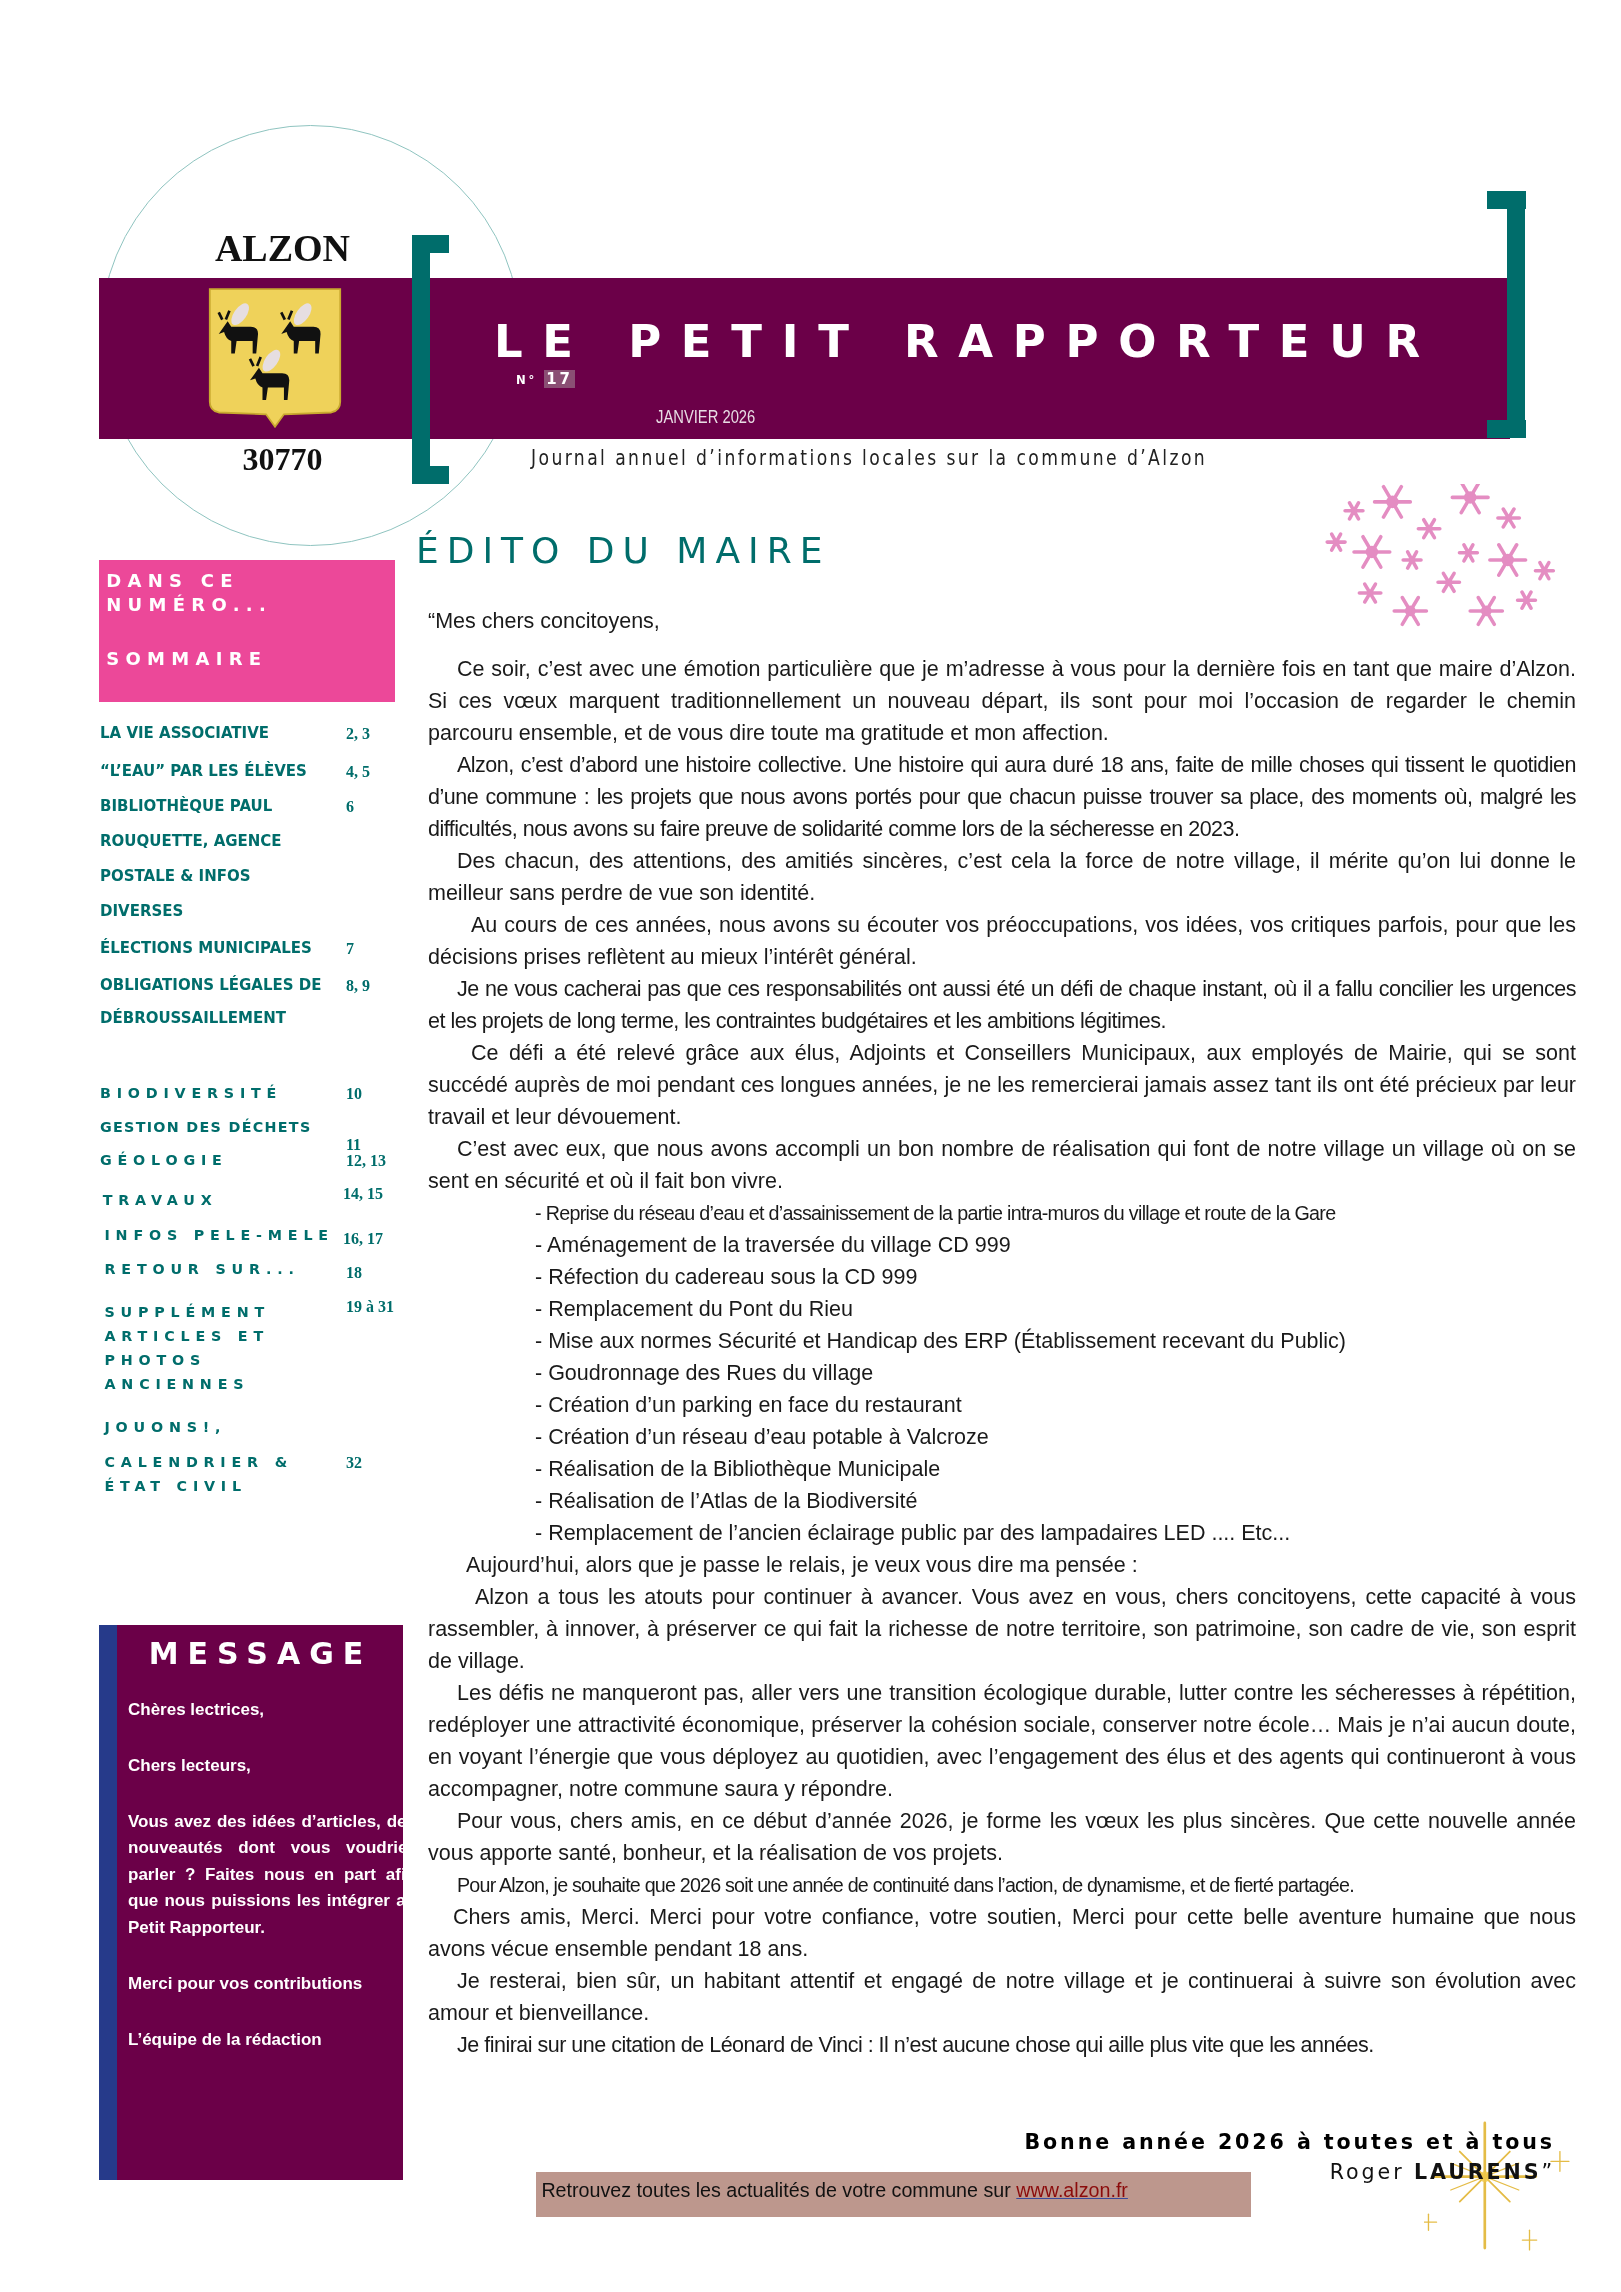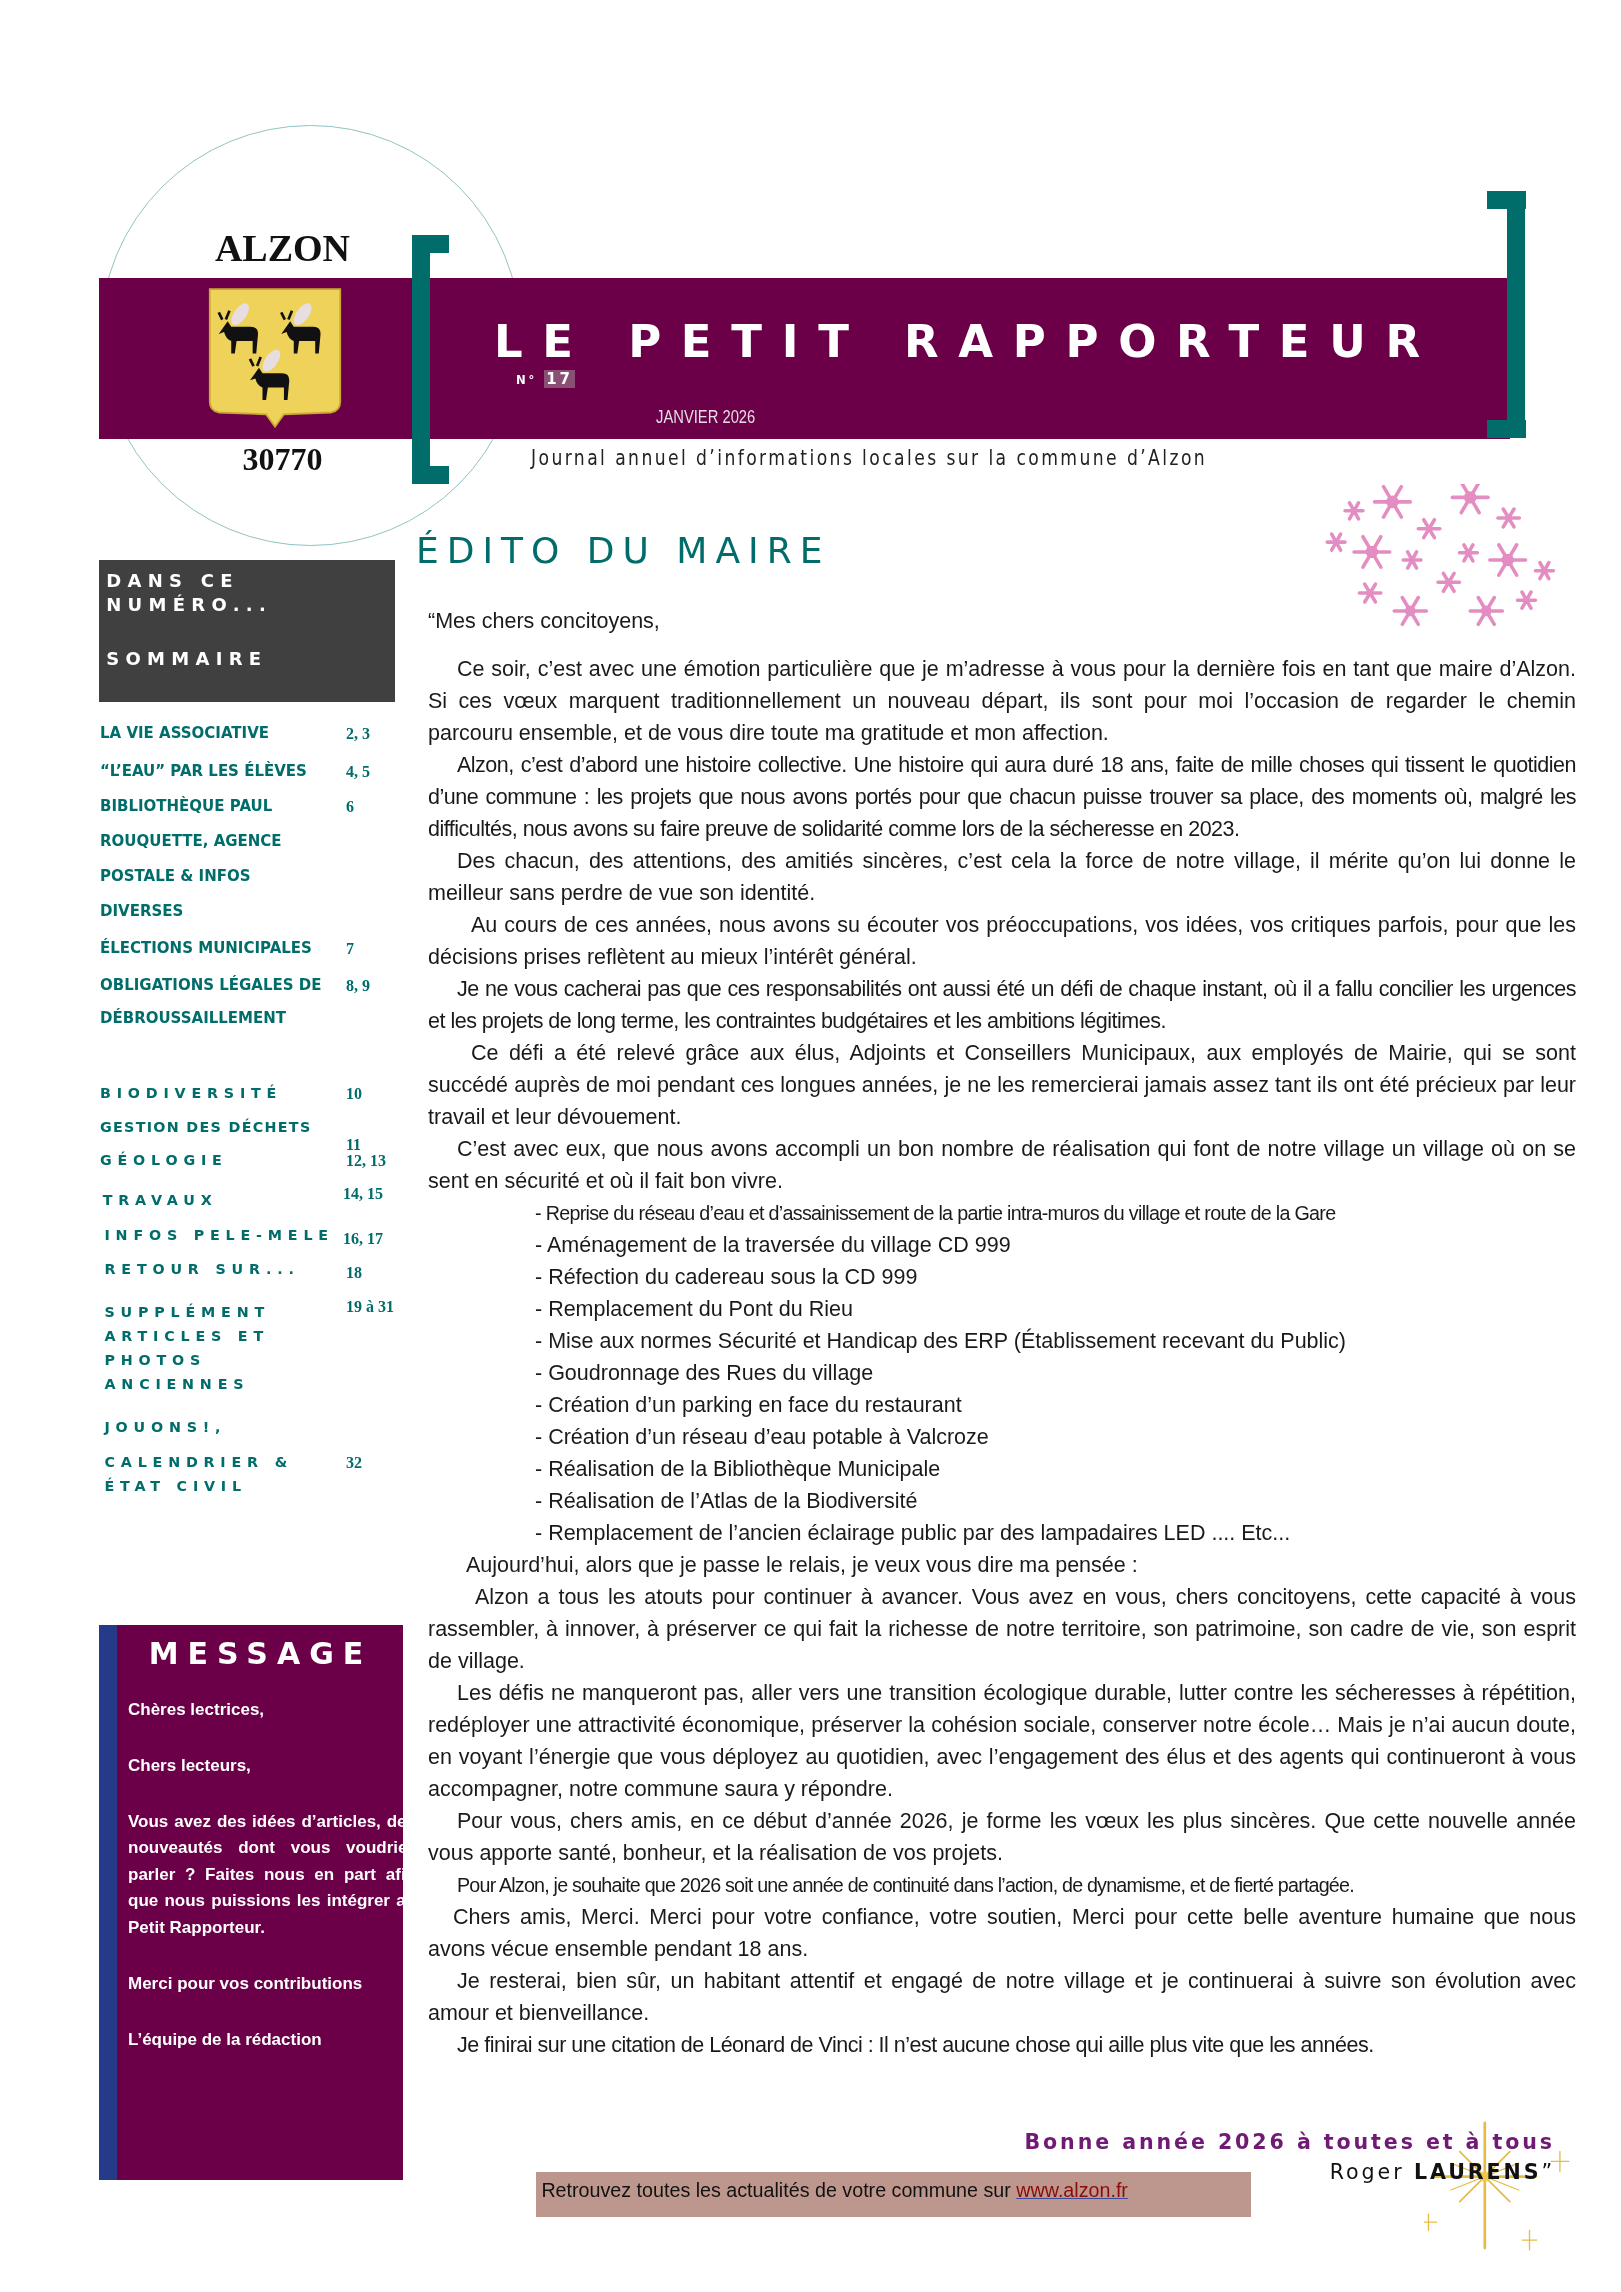--- a/index.html
+++ b/index.html
@@ -34,21 +34,21 @@
           font-size:18px; white-space:nowrap; transform:scaleX(0.82); transform-origin:left; }
   .subtitle { left:531px; top:445px; font-size:21.5px; letter-spacing:3px; color:#222;
               font-family:"DejaVu Sans", sans-serif; white-space:nowrap; transform:scaleX(0.8); transform-origin:left; }
 
   
   .edito-title { left:416px; top:530px; font-family:"DejaVu Sans", sans-serif; font-weight:normal;
                  font-size:36px; letter-spacing:8px; color:#006d6b; white-space:nowrap; }
   .snow { left:1325px; top:484px; width:260px; height:143px; }
 
   
-  .toc-head { left:99px; top:560px; width:296px; height:142px; background:#404040; box-sizing:border-box;
+  .toc-head { left:99px; top:560px; width:296px; height:142px; background:#ec4899; box-sizing:border-box;
               padding:9px 7.2px; color:#fff; font-family:"DejaVu Sans", sans-serif; font-weight:bold;
               font-size:18px; letter-spacing:6.3px; line-height:24px; }
   .toc-head .gap { height:30px; }
   .toc { left:100px; top:716px; width:309px; }
   .toc-item { position:absolute; left:0; width:309px; color:#006d6b; font-weight:bold;
               font-family:"DejaVu Sans", sans-serif; font-size:15px; line-height:35px; }
   .toc-item .lbl { position:absolute; left:0; width:242px; white-space:nowrap; }
   .toc-item .pg { position:absolute; left:246px; white-space:nowrap; font-size:16px;font-family:Liberation Serif, serif; }
   .toc-item.sp .lbl { letter-spacing:5.8px; font-size:14.3px; white-space:normal; line-height:24px; }
   .toc-item.dense .lbl { line-height:35px; white-space:normal; }
@@ -66,21 +66,21 @@
   .body-text { left:428px; top:605px; width:1148px; font-family:"Liberation Sans Narrow","Liberation Sans", sans-serif;
                font-size:21.5px; line-height:32px; color:#1a1a1a; text-align:justify; }
   .body-text p { margin:0; }
   .ind { text-indent:29px; }
   .narrow { letter-spacing:-0.5px; }
   .list { padding-left:107px; }
   .list div { line-height:32px; }
   .gap1 { height:16px; }
 
   .sign1 { left:896px; top:2130px; width:659px; text-align:right; font-family:"DejaVu Sans", sans-serif;
-           font-weight:bold; font-size:20.6px; letter-spacing:2.9px; color:#701a75; white-space:nowrap; }
+           font-weight:bold; font-size:20.6px; letter-spacing:2.9px; color:#000000; white-space:nowrap; }
   .sign2 { left:1075px; top:2160px; width:480px; text-align:right; font-family:"DejaVu Sans", sans-serif;
            font-size:20.6px; letter-spacing:2.9px; color:#111; white-space:nowrap; }
   .sign2 b { font-weight:bold; }
   .sparkle { left:1424px; top:2105px; width:152px; height:170px; }
 
   .footer-box { left:536px; top:2172px; width:715px; height:45px; background:#bd978d; box-sizing:border-box;
                 padding:7.2px 5.4px; font-family:"Liberation Sans", sans-serif; font-size:19.7px; color:#111; white-space:nowrap; }
   .footer-box a { color:#8b0b0b; text-decoration:underline; text-decoration-color:#3b4a9a; }
 </style>
 </head>

